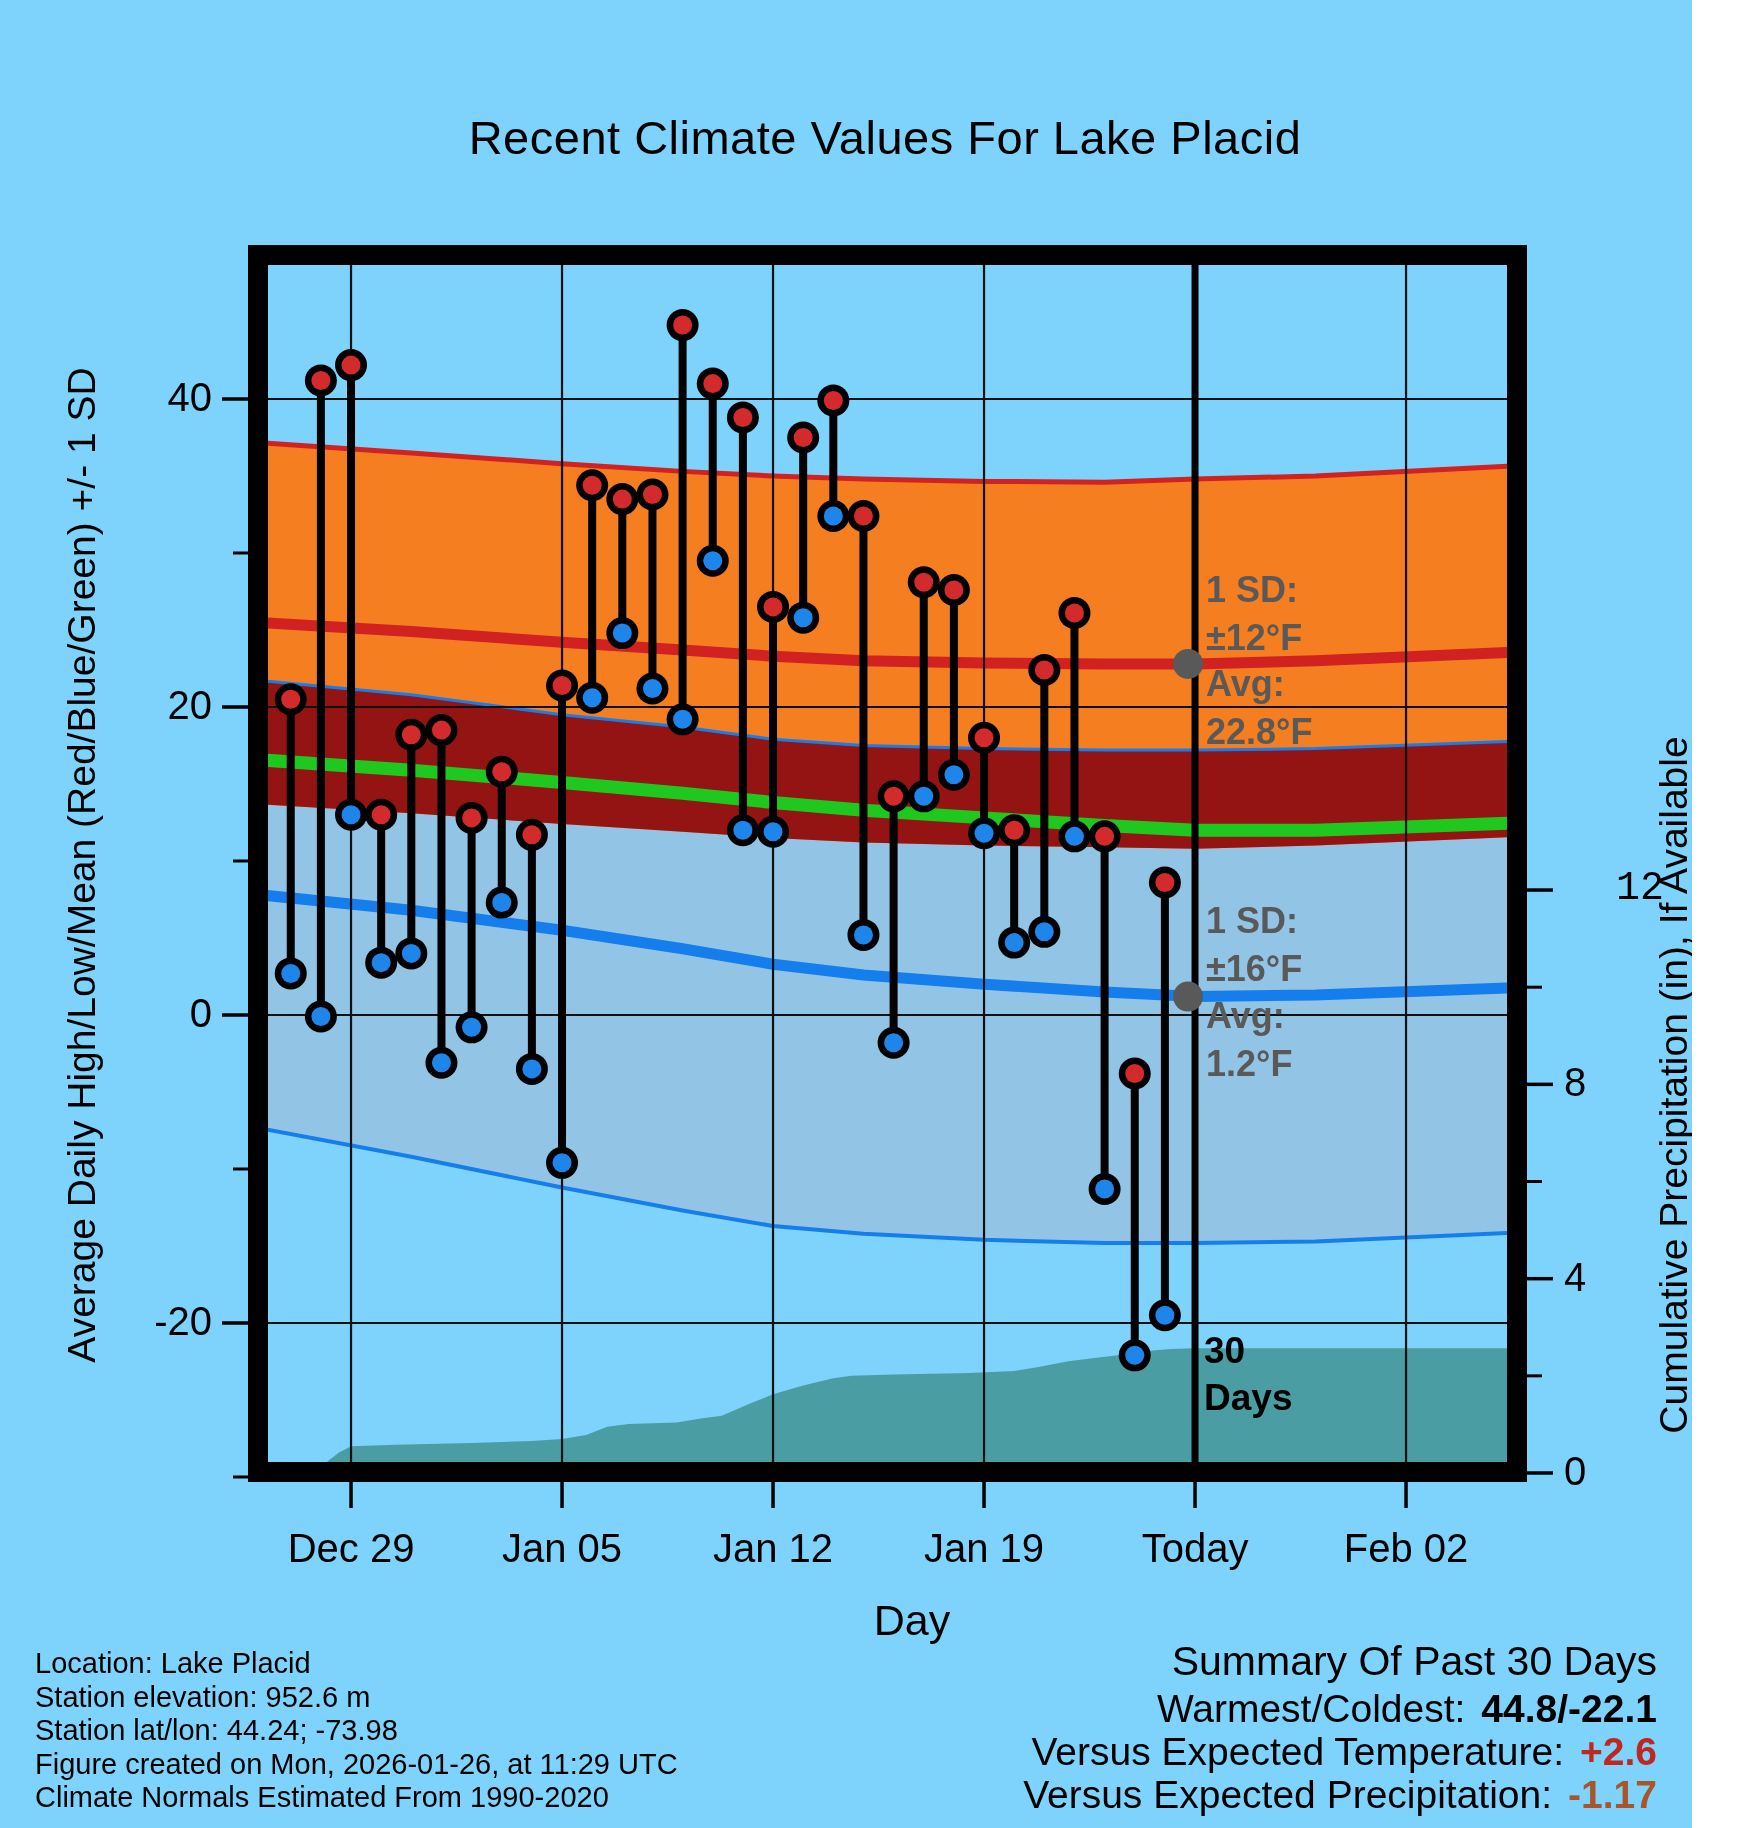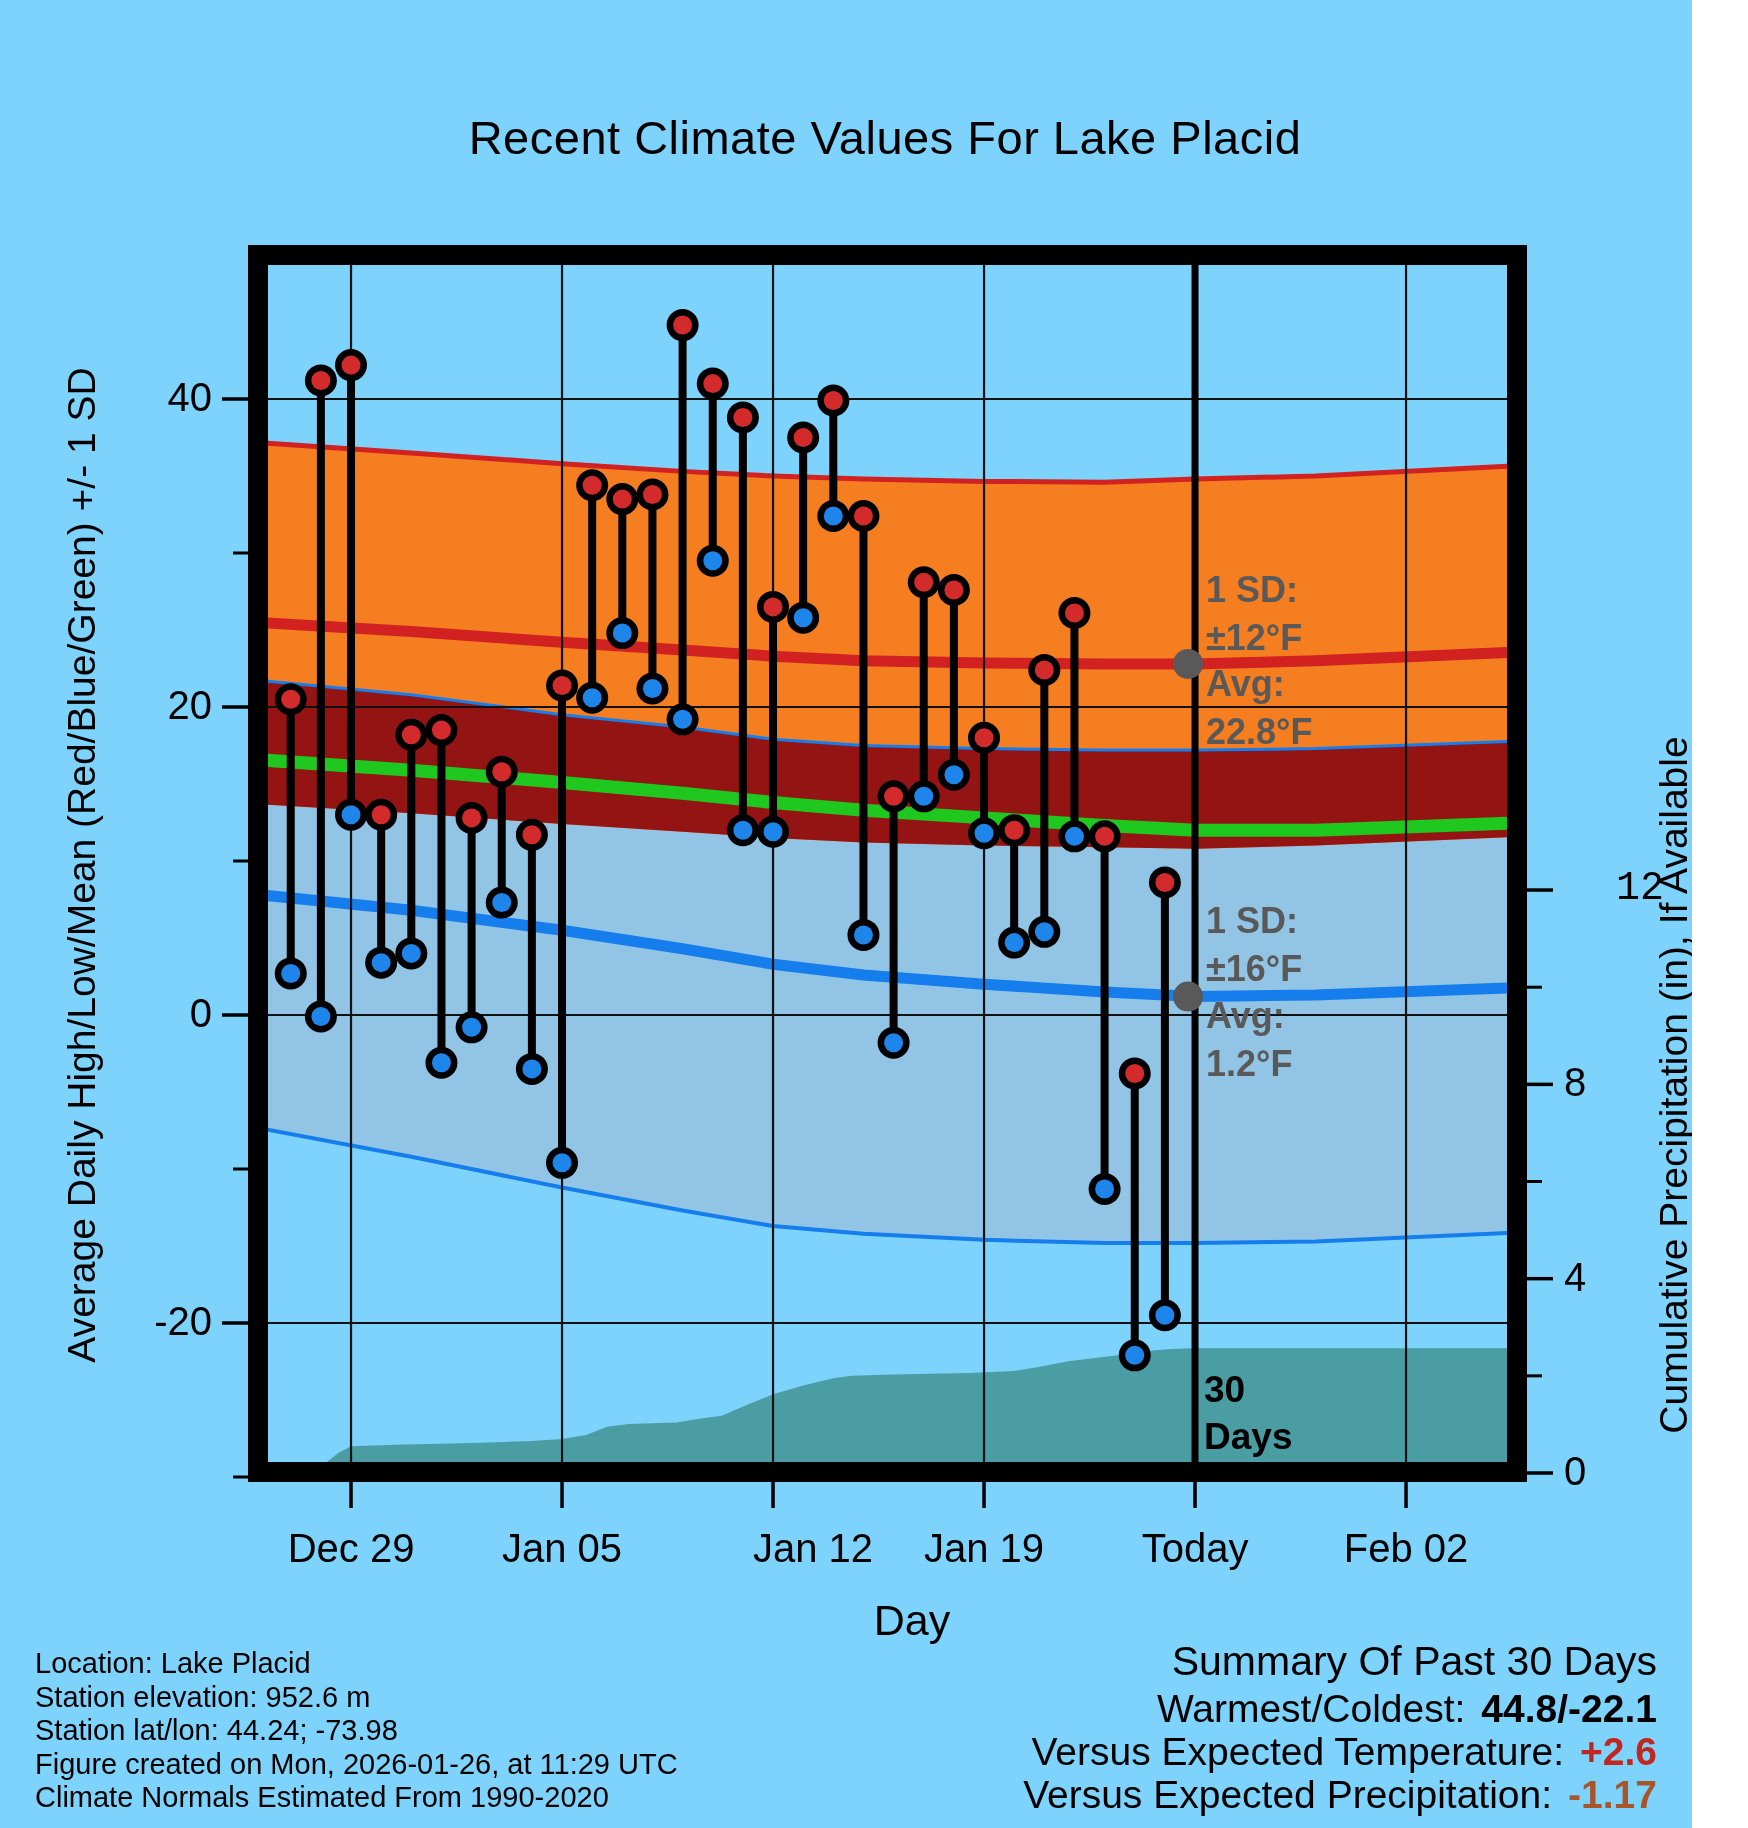--- a/index.html
+++ b/index.html
@@ -245,21 +245,21 @@
     <div>22.8°F</div>
   </div>
   <div class="ann" style="left:1206px;top:897px;">
     <div>1 SD:</div>
     <div>±16°F</div>
   </div>
   <div class="ann" style="left:1206px;top:992px;">
     <div>Avg:</div>
     <div>1.2°F</div>
   </div>
-  <div class="ann black" style="left:1204px;top:1366px;">
+  <div class="ann black" style="left:1204px;top:1327px;">
     <div>30</div>
     <div>Days</div>
   </div>
 
   <div class="abs" id="footer-left">
     <div>Location: Lake Placid</div>
     <div>Station elevation: 952.6 m</div>
     <div>Station lat/lon: 44.24; -73.98</div>
     <div>Figure created on Mon, 2026-01-26, at 11:29 UTC</div>
     <div>Climate Normals Estimated From 1990-2020</div>
@@ -280,17 +280,17 @@
 <div class="tick-label " style="left: 100px; top: 375px; width: 112px; text-align: right;">40</div>
     <div class="tick-label " style="left: 100px; top: 683px; width: 112px; text-align: right;">20</div>
     <div class="tick-label " style="left: 100px; top: 991px; width: 112px; text-align: right;">0</div>
     <div class="tick-label " style="left: 100px; top: 1299px; width: 112px; text-align: right;">-20</div>
     <div class="tick-label " style="left: 1564px; top: 866.04px; width: 100px; text-align: right; font-family: Liberation Mono, monospace;">12</div>
     <div class="tick-label " style="left: 1564px; top: 1060.36px; width: 100px; text-align: left;">8</div>
     <div class="tick-label " style="left: 1564px; top: 1254.68px; width: 100px; text-align: left;">4</div>
     <div class="tick-label " style="left: 1564px; top: 1449px; width: 100px; text-align: left;">0</div>
     <div class="tick-label " style="left: 251.029px; top: 1526px; width: 200px; text-align: center;">Dec 29</div>
     <div class="tick-label " style="left: 462.03px; top: 1526px; width: 200px; text-align: center;">Jan 05</div>
-    <div class="tick-label " style="left: 673.031px; top: 1526px; width: 200px; text-align: right;">Jan 12</div>
+    <div class="tick-label " style="left: 673.031px; top: 1526px; width: 200px; text-align: center;">Jan 12</div>
     <div class="tick-label " style="left: 884.032px; top: 1526px; width: 200px; text-align: center;">Jan 19</div>
     <div class="tick-label " style="left: 1095.03px; top: 1526px; width: 200px; text-align: center;">Today</div>
     <div class="tick-label " style="left: 1306.03px; top: 1526px; width: 200px; text-align: center;">Feb 02</div>
   </div>
 
 </body></html>

